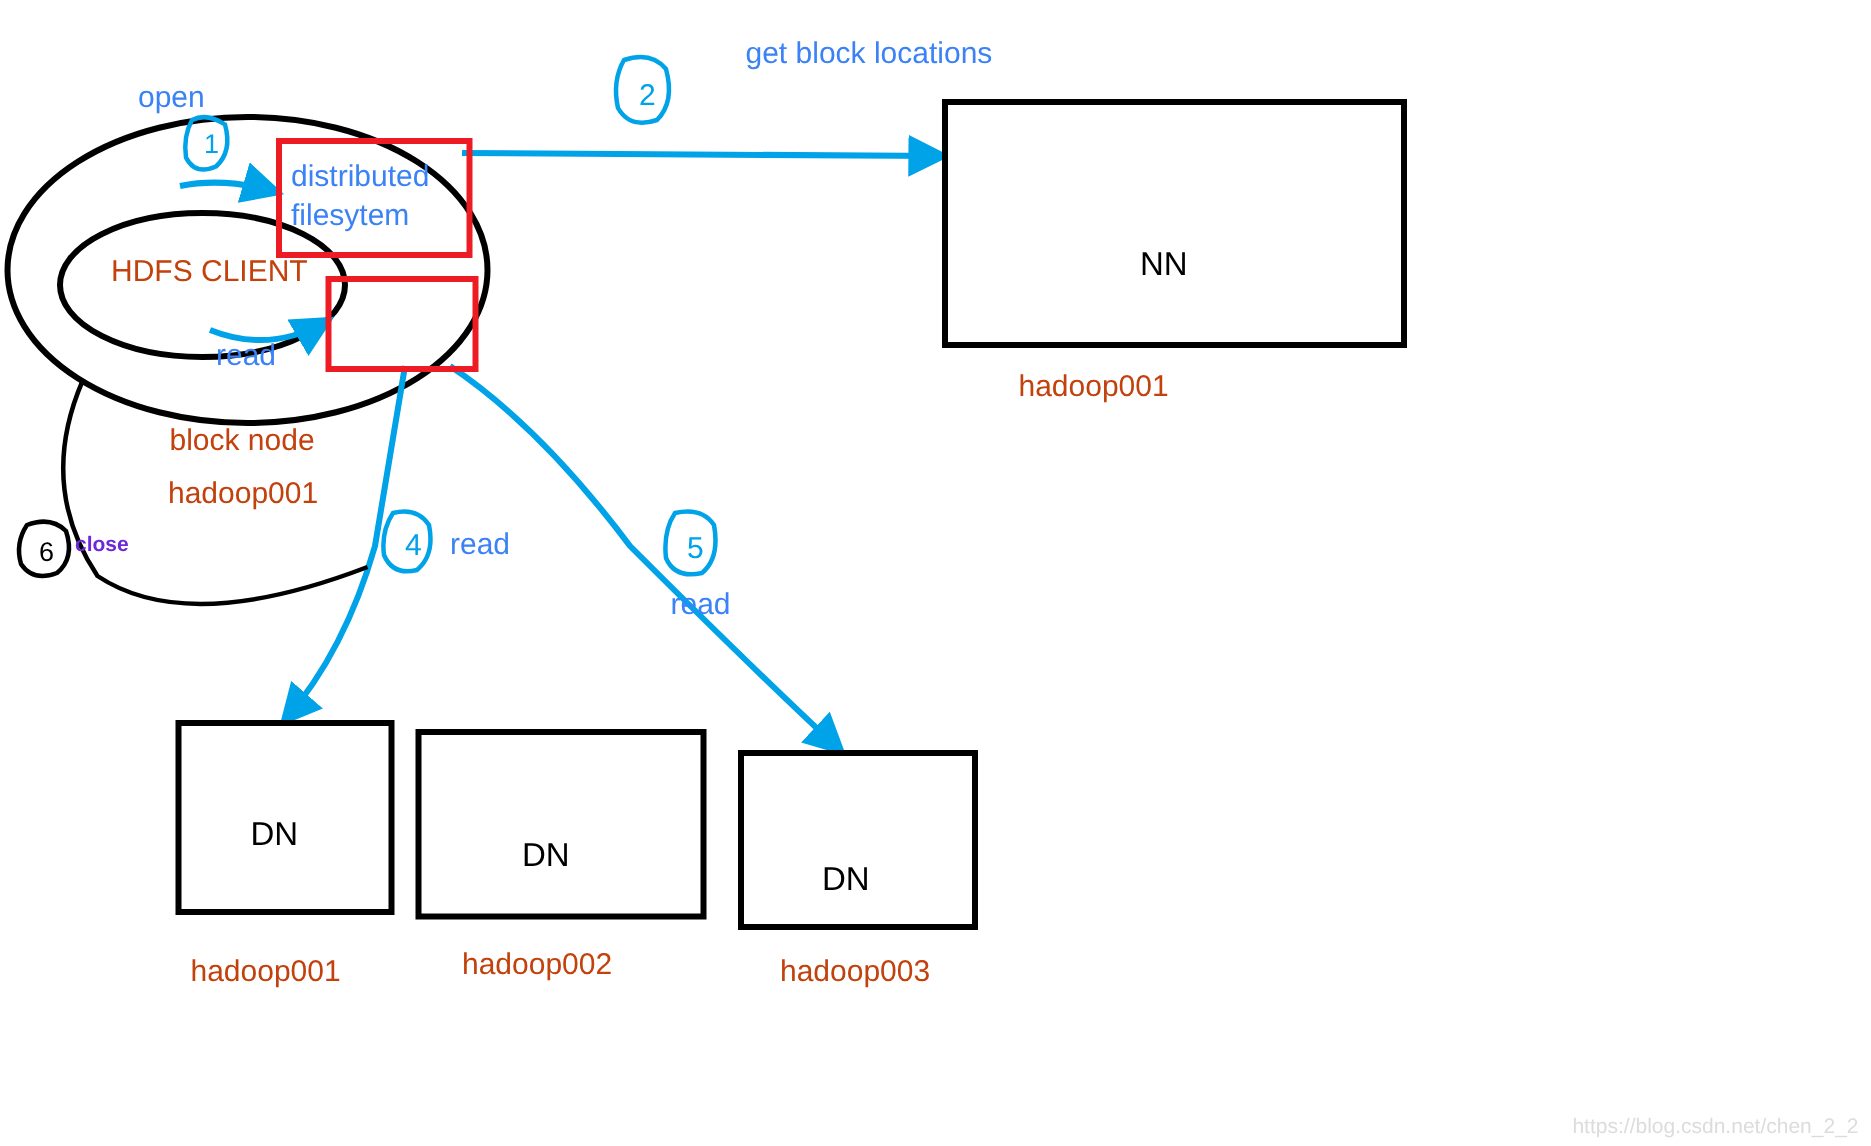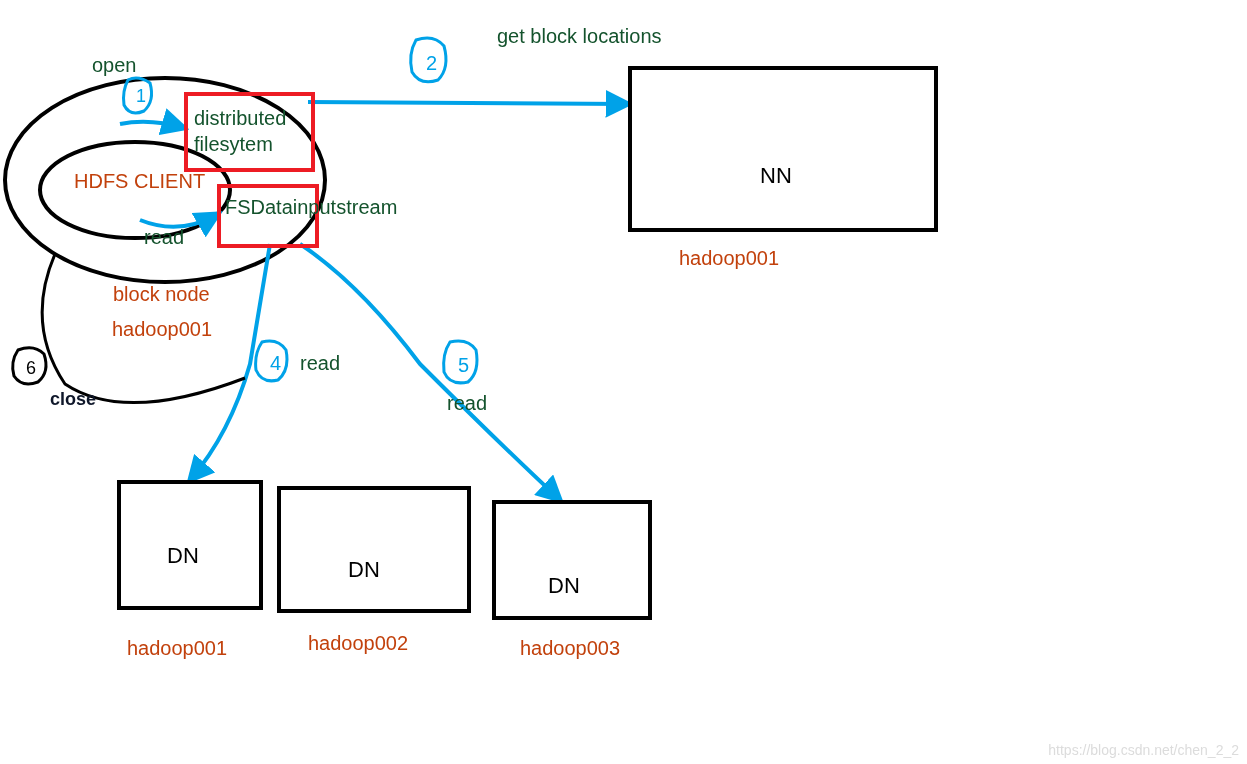--- a/index.html
+++ b/index.html
@@ -10,24 +10,24 @@
     background: #ffffff;
     font-family: "Microsoft YaHei", "Segoe UI", Arial, sans-serif;
     overflow: hidden;
   }
   .canvas {
     position: relative;
     width: 1247px;
     height: 764px;
   }
   .abs { position: absolute; }
-  .blue-text { color: #14532d; font-size: 20px; }
+  .blue-text { color: #3b82f6; font-size: 20px; }
   .blue-text-bold { color: #0070C0; font-size: 22px; font-weight: bold; }
   .red-text { color: #c2410c; font-size: 20px; }
-  .red-text-bold { color: #0f172a; font-size: 18px; font-weight: bold; margin-top: 35px; }
+  .red-text-bold { color: #6d28d9; font-size: 14px; font-weight: bold; }
   .black-text { color: #000; font-size: 22px; margin-top: 27px; }
   .box-red { border: 4px solid #ED1C24; background: transparent; }
   .box-black { border: 4px solid #000; background: #fff; }
   .watermark {
     position: absolute;
     right: 8px;
     bottom: 6px;
     color: #dcdcdc;
     font-size: 14px;
     font-family: Arial, sans-serif;
@@ -91,21 +91,20 @@
   <div class="abs blue-text" style="left:300px; top:352px;">read</div>
   <div class="abs blue-text" style="left:447px; top:392px;">read</div>
 
   <div class="abs red-text" style="left:74px; top:170px;">HDFS CLIENT</div>
 
   <div class="abs box-red" style="left:184px; top:92px; width:123px; height:72px;"></div>
   <div class="abs blue-text" style="left:194px; top:106px; line-height:1.2;">distributed</div>
   <div class="abs blue-text" style="left:194px; top:132px; line-height:1.2;">filesytem</div>
 
   <div class="abs box-red" style="left:217px; top:184px; width:94px; height:56px;"></div>
-  <div class="abs blue-text" style="left:225px; top:196px;">FSDatainputstream</div>
 
   <div class="abs red-text" style="left:113px; top:283px;">block node</div>
   <div class="abs red-text" style="left:112px; top:318px;">hadoop001</div>
   <div class="abs red-text-bold" style="left:50px; top:354px;">close</div>
 
   <div class="abs box-black" style="left:628px; top:66px; width:302px; height:158px;"></div>
   <div class="abs black-text" style="left:760px; top:136px;">NN</div>
   <div class="abs red-text" style="left:679px; top:247px;">hadoop001</div>
 
   <div class="abs box-black" style="left:117px; top:480px; width:138px; height:122px;"></div>

